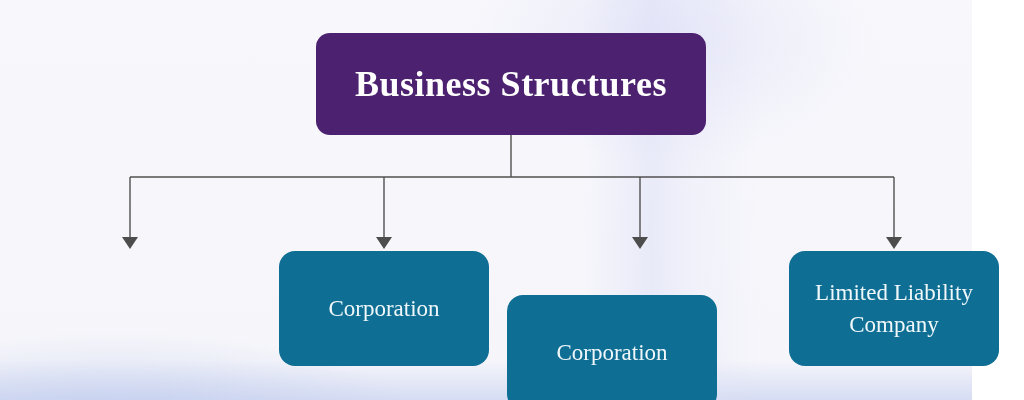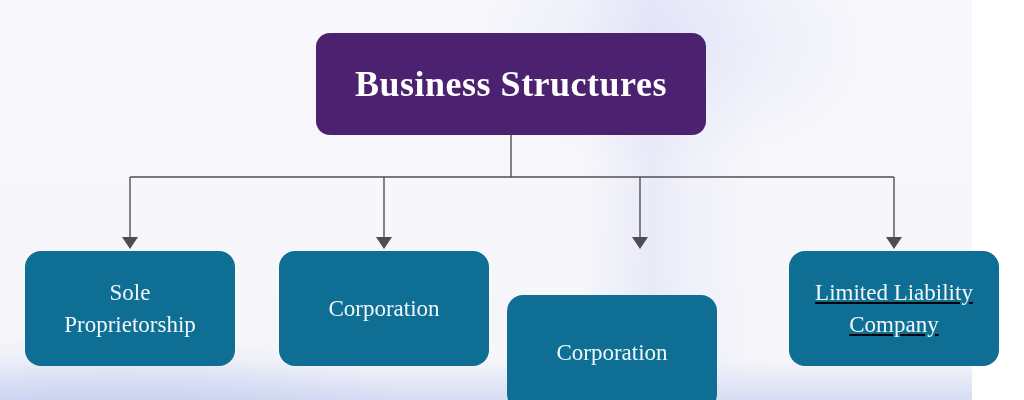--- a/index.html
+++ b/index.html
@@ -81,21 +81,21 @@
   .child-node .node-label {
     color: var(--child-text, #f0f8fb);
     font-size: 23px;
     line-height: 1.38;
     font-weight: 400;
   }
 
   .child-node.pos-0 { left: 25px; }
   .child-node.pos-1 { left: 279px; }
   .child-node.pos-2 { left: 507px; margin-top: 44px; }
-  .child-node.pos-3 { left: 789px; text-decoration: underline; }
+  .child-node.pos-3 { left: 789px; }
 </style>
 </head>
 <body>
 
 <div class="canvas">
 
   <div class="root-node">
     <span class="node-label">Business Structures</span>
   </div>
 
@@ -109,23 +109,20 @@
     <line class="line" x1="384" y1="177" x2="384" y2="238"></line>
     <line class="line" x1="640" y1="177" x2="640" y2="238"></line>
     <line class="line" x1="894" y1="177" x2="894" y2="238"></line>
 
     <polygon class="arrow" points="122,237 138,237 130,249"></polygon>
     <polygon class="arrow" points="376,237 392,237 384,249"></polygon>
     <polygon class="arrow" points="632,237 648,237 640,249"></polygon>
     <polygon class="arrow" points="886,237 902,237 894,249"></polygon>
   </svg>
 
-  <div class="child-node pos-0">
-    <span class="node-label">Sole Proprietorship</span>
-  </div>
 
   <div class="child-node pos-1">
     <span class="node-label">Corporation</span>
   </div>
 
   <div class="child-node pos-2">
     <span class="node-label">Corporation</span>
   </div>
 
   <div class="child-node pos-3">

